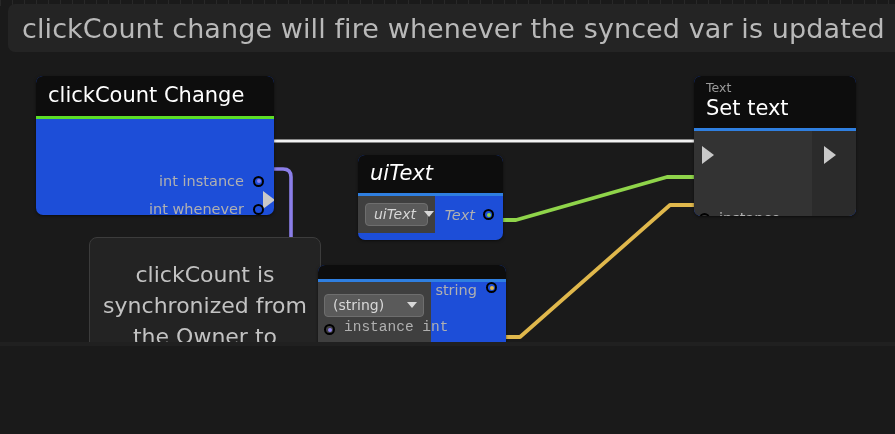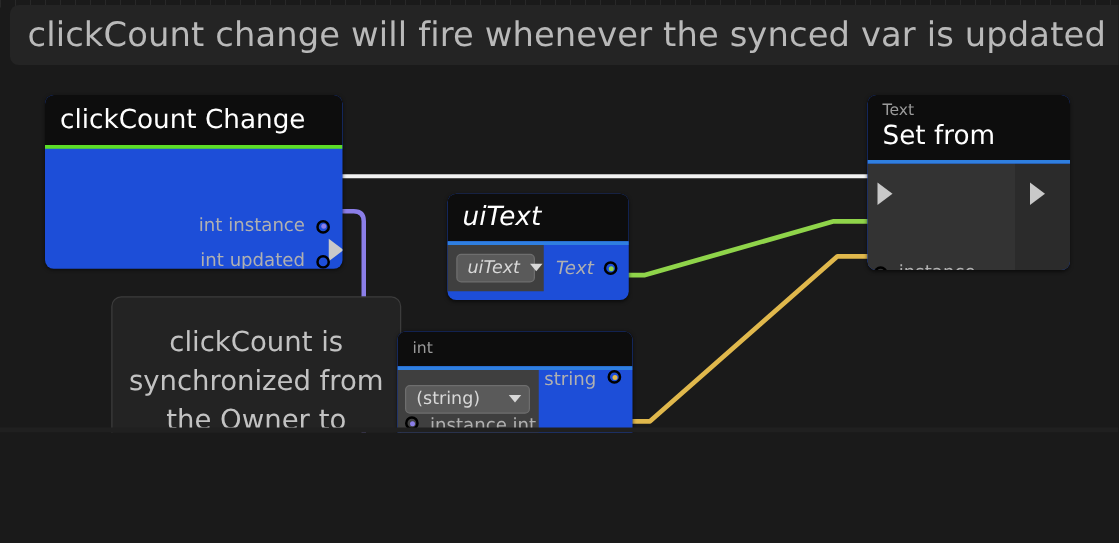--- a/index.html
+++ b/index.html
@@ -133,21 +133,21 @@
   #node-uitext .dropdown { width: 63px; }
 
   
   #node-tostring { left: 318px; top: 265px; width: 188px; height: 111px; }
   #node-tostring .node-body { height: 65px; display: flex; }
   #node-tostring .left-col {
     width: 113px; background: #3f3f3f;
     display: flex; flex-direction: column; justify-content: center;
   }
   #node-tostring .dropdown { width: 100px; margin: 0 auto 2px 6px; }
-  #node-tostring .inrow { display: flex; align-items: flex-start; padding-left: 6px; gap: 9px; }
+  #node-tostring .inrow { display: flex; align-items: flex-end; padding-left: 6px; gap: 9px; font-family: Liberation Mono, monospace; }
   #node-tostring .right-col {
     flex: 1; display: flex; justify-content: flex-end;
     padding-right: 9px; gap: 9px; padding-bottom: 22px;
   }
 
   
   #node-settext { left: 694px; top: 76px; width: 162px; height: 140px; }
   #node-settext .node-head { padding: 5px 12px 7px 12px; }
   #node-settext .node-body { height: 96px; display: flex; }
   #node-settext .left-col { width: 118px; background: #333333; position: relative; }
@@ -186,21 +186,21 @@
       <div class="node-title">clickCount Change</div>
     </div>
     <div class="accent" style="background:#5cdd27"></div>
     <div class="node-body">
       <div class="exec-arrow exec-out"></div>
       <div class="row row-right" style="margin-top:48px;">
         <span class="label">int instance</span>
         <span class="port filled p-purple port-gap-l"></span>
       </div>
       <div class="row row-right">
-        <span class="label">int updated</span>
+        <span class="label">int whenever</span>
         <span class="port hollow p-purple port-gap-l"></span>
       </div>
     </div>
   </div>
 
   <div id="comment-box">
     <div class="comment-text">clickCount is synchronized from the Owner to everyone else</div>
   </div>
   <div id="comment-foot"></div>
 
@@ -218,21 +218,20 @@
       </div>
       <div class="right-col">
         <span class="label">Text</span>
         <span class="port filled p-green"></span>
       </div>
     </div>
   </div>
 
   <div class="node" id="node-tostring">
     <div class="node-head">
-      <div class="node-subtitle">int</div>
     </div>
     <div class="accent" style="background:#2f7fe0"></div>
     <div class="node-body">
       <div class="left-col">
         <div class="dropdown">
           <span>(string)</span>
           <span class="caret"></span>
         </div>
         <div class="inrow">
           <span class="port filled p-purple"></span>
@@ -242,21 +241,21 @@
       <div class="right-col">
         <span class="label">string</span>
         <span class="port filled p-gold"></span>
       </div>
     </div>
   </div>
 
   <div class="node" id="node-settext">
     <div class="node-head">
       <div class="node-subtitle">Text</div>
-      <div class="node-title">Set from</div>
+      <div class="node-title">Set text</div>
     </div>
     <div class="accent" style="background:#2f7fe0"></div>
     <div class="node-body">
       <div class="left-col">
         <div class="exec-arrow exec-in"></div>
         <div class="in-row r1">
           <span class="port filled p-green"></span>
           <span class="label">instance</span>
         </div>
 

